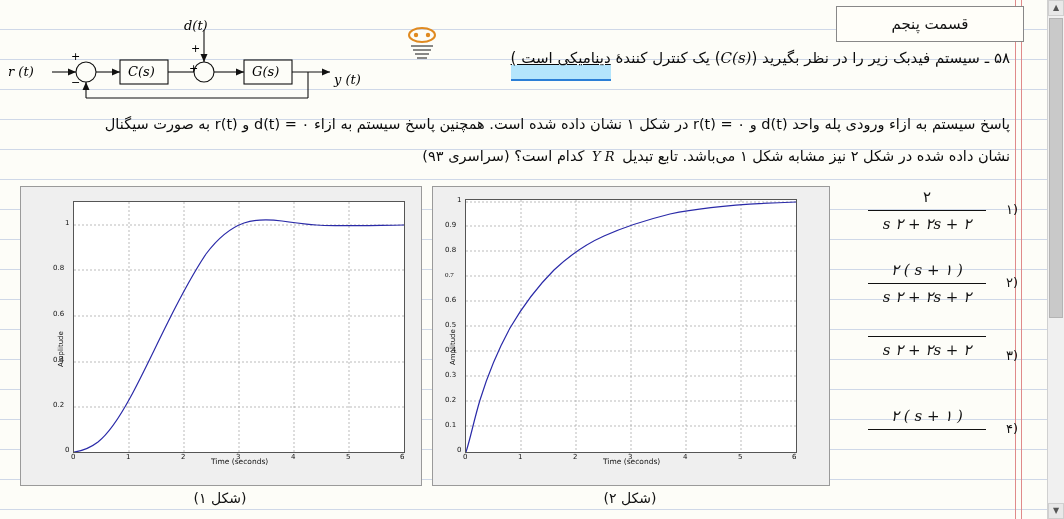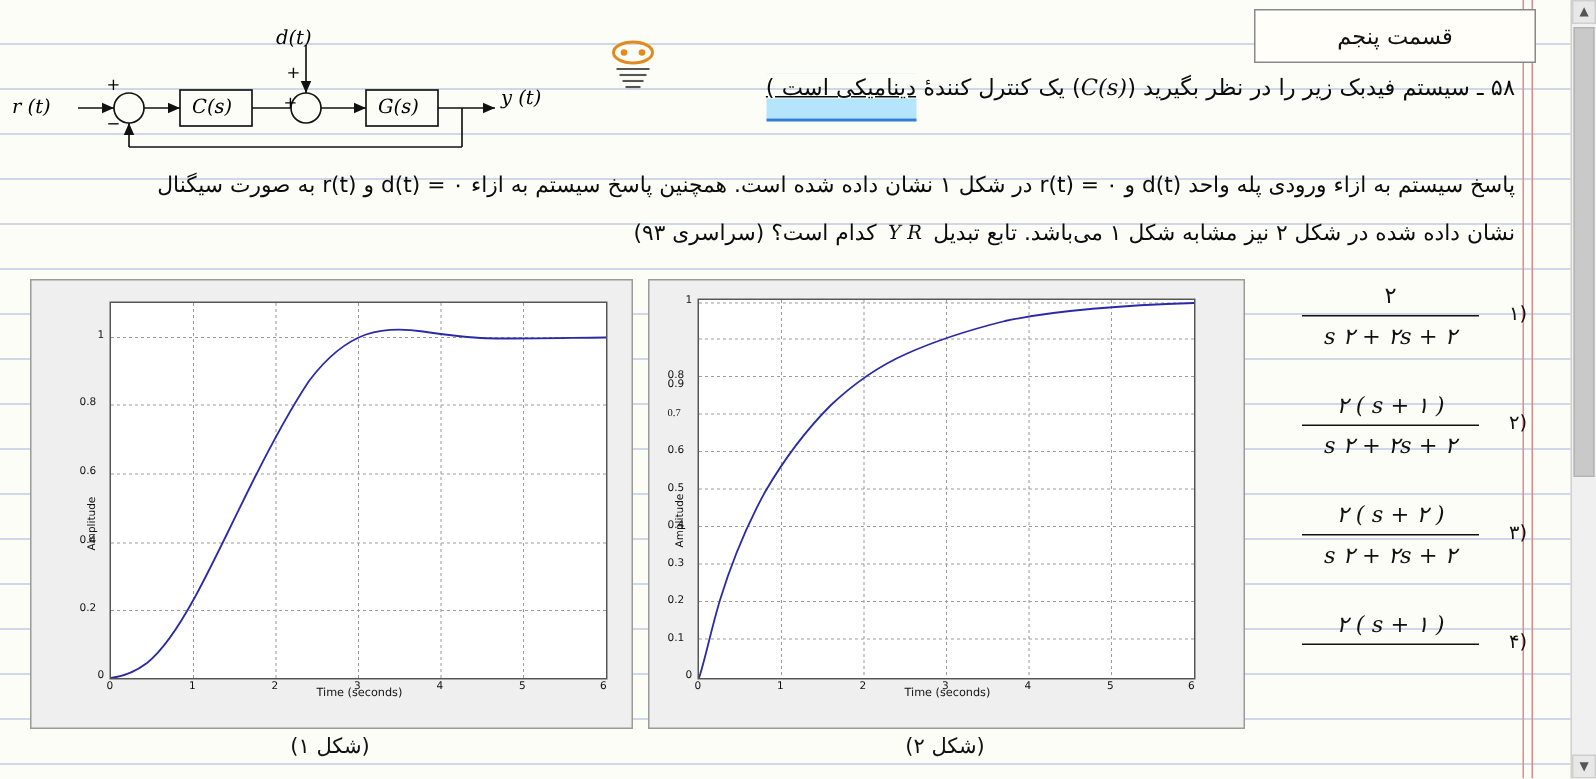--- a/index.html
+++ b/index.html
@@ -154,21 +154,21 @@
     <polygon points="78,72 74.5,80 81.5,80" fill="#111"></polygon>
   </svg>
   <div style="position:absolute;left:0px;top:54px;font-size:13px;font-style:italic;font-family:'DejaVu Serif',serif;">r (t)</div>
   <div style="position:absolute;left:63px;top:40px;font-size:11px;">+</div>
   <div style="position:absolute;left:63px;top:66px;font-size:11px;">−</div>
   <div style="position:absolute;left:120px;top:54px;font-size:13px;font-style:italic;font-family:'DejaVu Serif',serif;">C(s)</div>
   <div style="position:absolute;left:176px;top:8px;font-size:13px;font-style:italic;font-family:'DejaVu Serif',serif;">d(t)</div>
   <div style="position:absolute;left:183px;top:32px;font-size:11px;">+</div>
   <div style="position:absolute;left:181px;top:52px;font-size:11px;">+</div>
   <div style="position:absolute;left:244px;top:54px;font-size:13px;font-style:italic;font-family:'DejaVu Serif',serif;">G(s)</div>
-  <div style="position:absolute;left:326px;top:48px;font-size:13px;font-style:italic;font-family:'DejaVu Serif',serif;">y (t)</div>
+  <div style="position:absolute;left:326px;top:62px;font-size:13px;font-style:italic;font-family:'DejaVu Serif',serif;">y (t)</div>
 </div>
 
 <div class="stamp">
   <svg width="44" height="40" viewBox="0 0 44 40" xmlns="http://www.w3.org/2000/svg">
     <ellipse cx="22" cy="9" rx="13" ry="7" fill="none" stroke="#e08a20" stroke-width="2"></ellipse>
     <circle cx="16" cy="9" r="2.2" fill="#e08a20"></circle>
     <circle cx="28" cy="9" r="2.2" fill="#e08a20"></circle>
     <g stroke="#555" stroke-width="1.4">
       <line x1="11" y1="20" x2="33" y2="20"></line>
       <line x1="13" y1="24" x2="31" y2="24"></line>
@@ -271,21 +271,21 @@
 
   <div class="tick" style="left:24px;top:259px;">0</div>
   <div class="tick" style="left:12px;top:234px;text-align:right;">0.1</div>
   <div class="tick" style="left:12px;top:209px;">0.2</div>
   <div class="tick" style="left:12px;top:184px;">0.3</div>
   <div class="tick" style="left:12px;top:159px;">0.4</div>
   <div class="tick" style="left:12px;top:134px;">0.5</div>
   <div class="tick" style="left:12px;top:109px;">0.6</div>
   <div class="tick" style="left:12px;top:84px;font-family:Liberation Serif, serif;">0.7</div>
   <div class="tick" style="left:12px;top:59px;">0.8</div>
-  <div class="tick" style="left:12px;top:34px;margin-top:31px;">0.9</div>
+  <div class="tick" style="left:12px;top:34px;">0.9</div>
   <div class="tick" style="left:24px;top:9px;">1</div>
 </div>
 <div class="fig-caption cap2">(شکل ۲)</div>
 
 <div class="options">
   <div class="opt">
     <div class="opt-num">(۱</div>
     <div class="frac">
       <div class="num">۲</div>
       <div class="bar"></div>
@@ -296,21 +296,20 @@
     <div class="opt-num">(۲</div>
     <div class="frac">
       <div class="num ital">۲ ( s + ۱ )</div>
       <div class="bar"></div>
       <div class="den ital">s ۲ + ۲s + ۲</div>
     </div>
   </div>
   <div class="opt">
     <div class="opt-num">(۳</div>
     <div class="frac">
-      <div class="num ital">۲ ( s + ۲ )</div>
       <div class="bar"></div>
       <div class="den ital">s ۲ + ۲s + ۲</div>
     </div>
   </div>
   <div class="opt">
     <div class="opt-num">(۴</div>
     <div class="frac">
       <div class="num ital">۲ ( s + ۱ )</div>
       <div class="bar"></div>
     </div>

